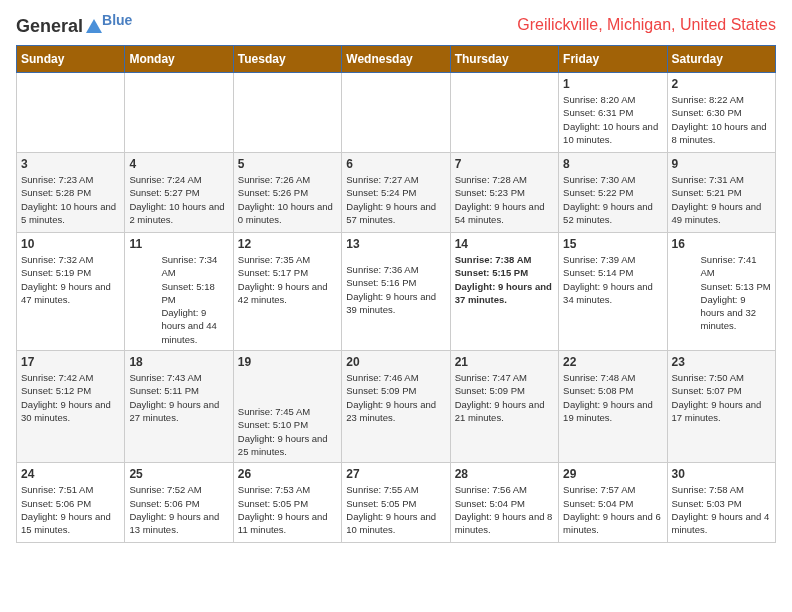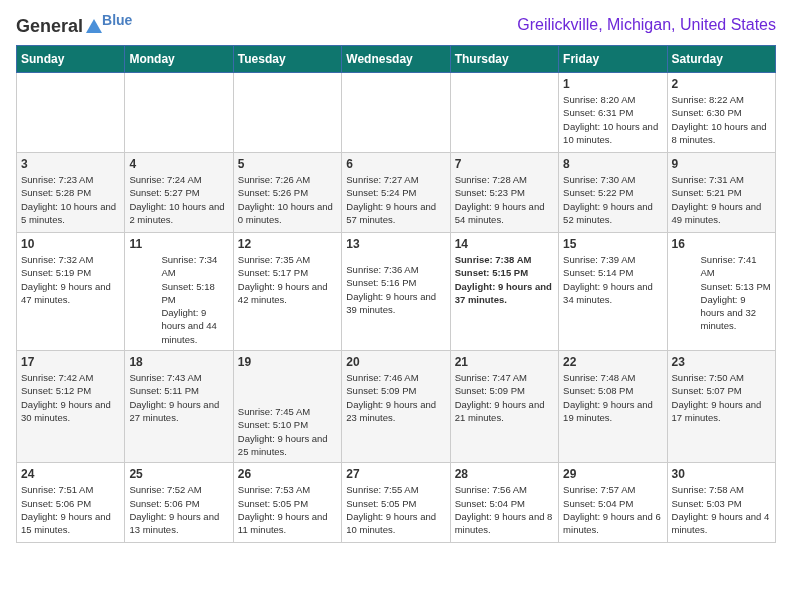--- a/index.html
+++ b/index.html
@@ -28,29 +28,29 @@
     .title-area {
       text-align: right;
     }
     .month-title {
       font-size: 36px;
       font-weight: bold;
       color: #333;
     }
     .location-title {
       font-size: 16px;
-      color: #6d28d9;
+      color: #ef4444;
     }
     table {
       width: 100%;
       border-collapse: collapse;
       table-layout: fixed;
     }
     thead th {
-      background-color: #0f766e;
+      background-color: #a16207;
       color: #fff;
       font-size: 12px;
       padding: 6px 4px;
       text-align: left;
       border: 1px solid #3a6aaa;
       margin-left: 42px;
     }
     tbody td {
       border: 1px solid #ccc;
       vertical-align: top;

